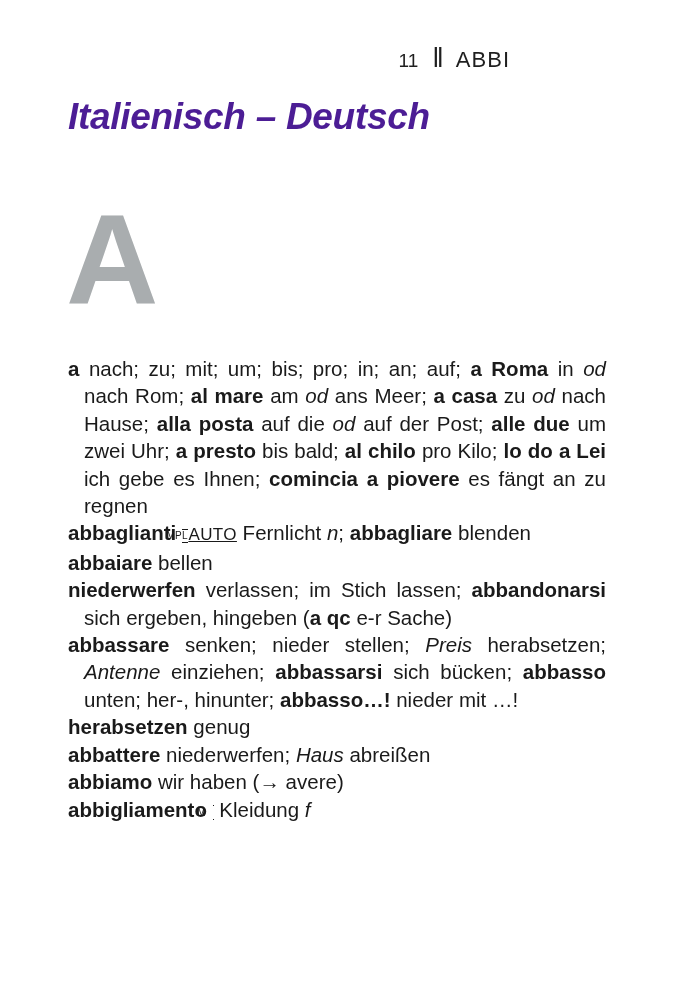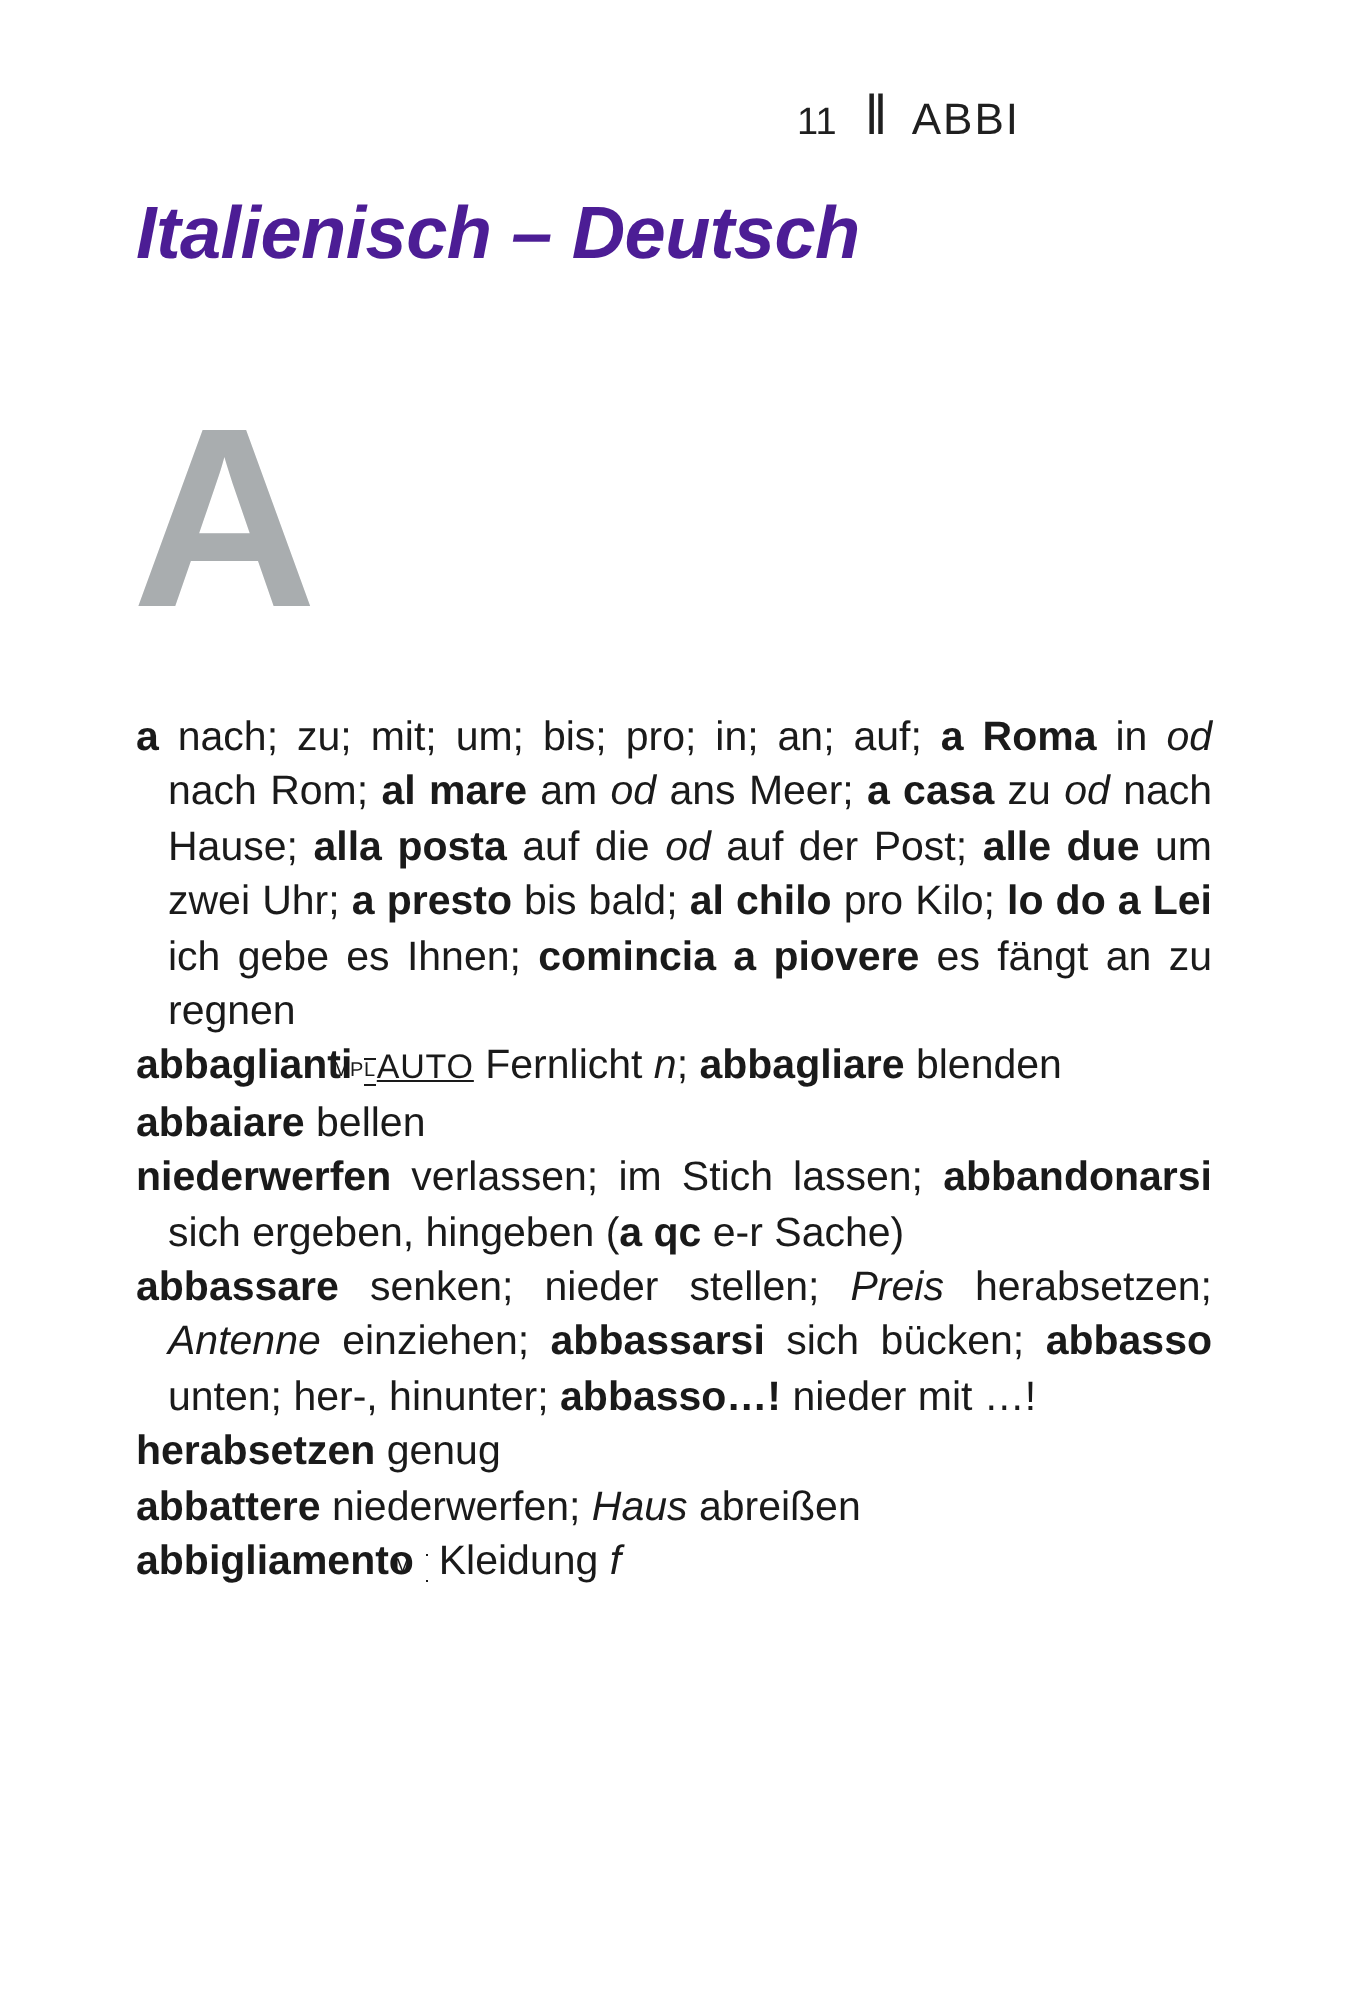--- a/index.html
+++ b/index.html
@@ -133,16 +133,17 @@
   <div class="letter-heading">A</div>
 
   <div class="entries">
       <p class="entry"><b class="hw">a</b><span> nach; zu; mit; um; bis; pro; in; an; auf; </span><b class="hw">a Roma</b><span> in </span><i class="it">od</i><span> nach Rom; </span><b class="hw">al mare</b><span> am </span><i class="it">od</i><span> ans Meer; </span><b class="hw">a casa</b><span> zu </span><i class="it">od</i><span> nach Hause; </span><b class="hw">alla posta</b><span> auf die </span><i class="it">od</i><span> auf der Post; </span><b class="hw">alle due</b><span> um zwei Uhr; </span><b class="hw">a presto</b><span> bis bald; </span><b class="hw">al chilo</b><span> pro Kilo; </span><b class="hw">lo do a Lei</b><span> ich gebe es Ihnen; </span><b class="hw">comincia a piovere</b><span> es fängt an zu regnen</span></p>
       <p class="entry"><b class="hw">abbaglianti</b><span> </span><span class="boxed">MPL</span><span class="sc">AUTO</span><span> Fernlicht </span><i class="it">n</i><span>; </span><b class="hw">abbagliare</b><span> blenden</span></p>
       <p class="entry"><b class="hw">abbaiare</b><span> bellen</span></p>
       <p class="entry"><b class="hw">niederwerfen</b><span> verlassen; im Stich lassen; </span><b class="hw">abbandonarsi</b><span> sich ergeben, hingeben (</span><b class="hw">a qc</b><span> e-r Sache)</span></p>
       <p class="entry"><b class="hw">abbassare</b><span> senken; nieder stellen; </span><i class="it">Preis</i><span> herabsetzen; </span><i class="it">Antenne</i><span> einziehen; </span><b class="hw">abbassarsi</b><span> sich bücken; </span><b class="hw">abbasso</b><span> unten; her-, hinunter; </span><b class="hw">abbasso…!</b><span> nieder mit …!</span></p>
       <p class="entry"><b class="hw">herabsetzen</b><span> genug</span></p>
       <p class="entry"><b class="hw">abbattere</b><span> niederwerfen; </span><i class="it">Haus</i><span> abreißen</span></p>
+      <p class="entry"><b class="hw">abbiamo</b><span> wir haben (→ avere)</span></p>
       <p class="entry"><b class="hw">abbigliamento</b><span> </span><span class="boxed">M</span><span> Kleidung </span><i class="it">f</i></p>
     </div>
 
 </div>
 
 </body></html>

